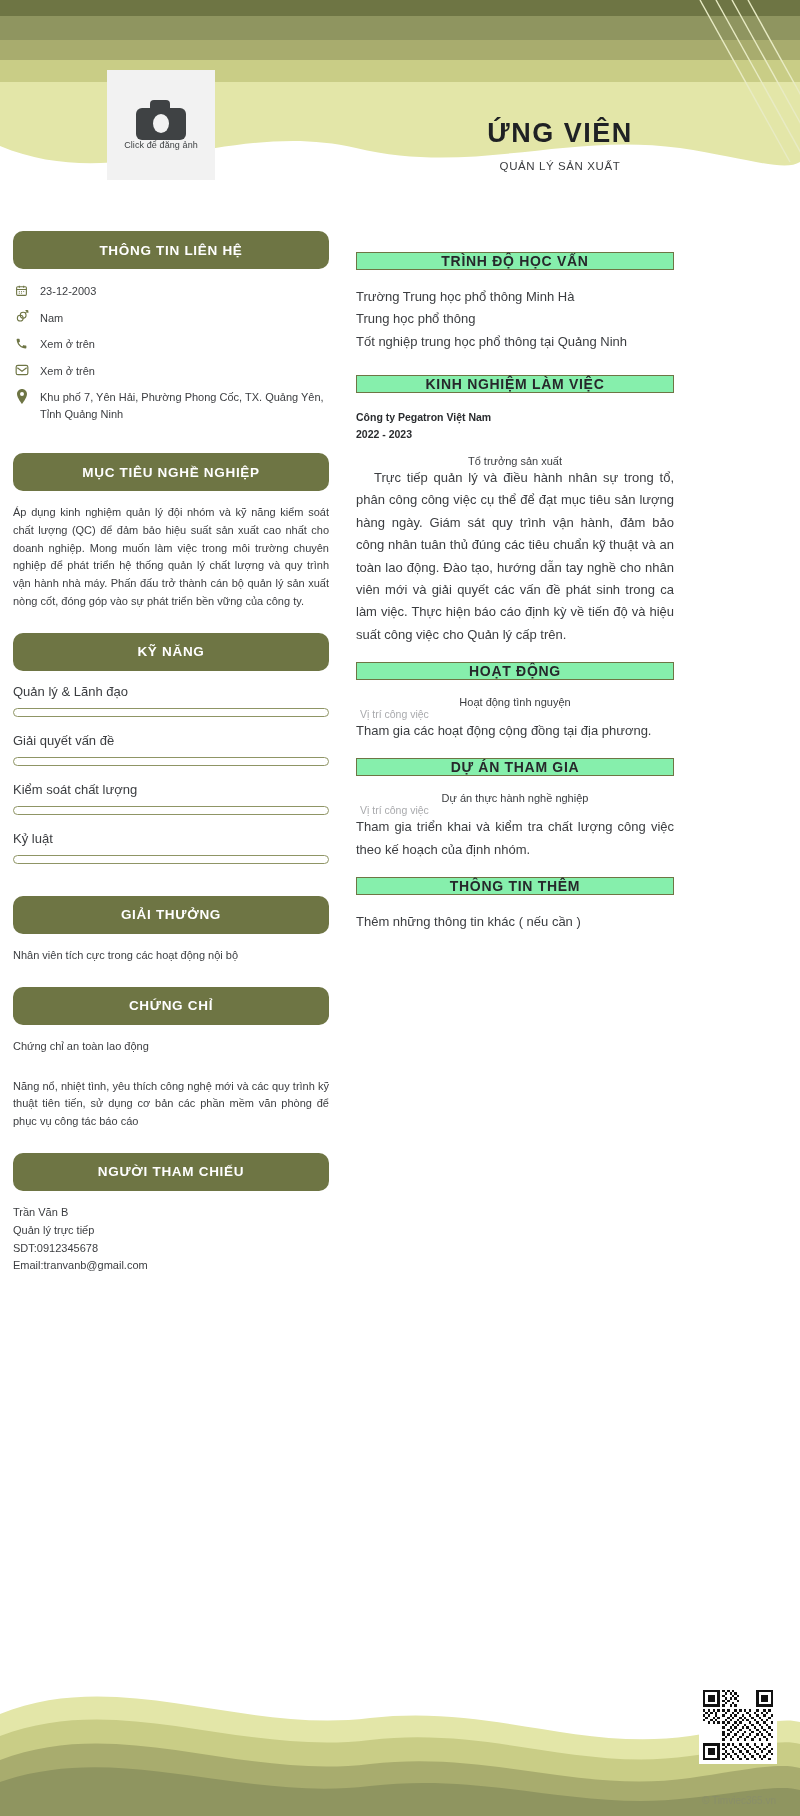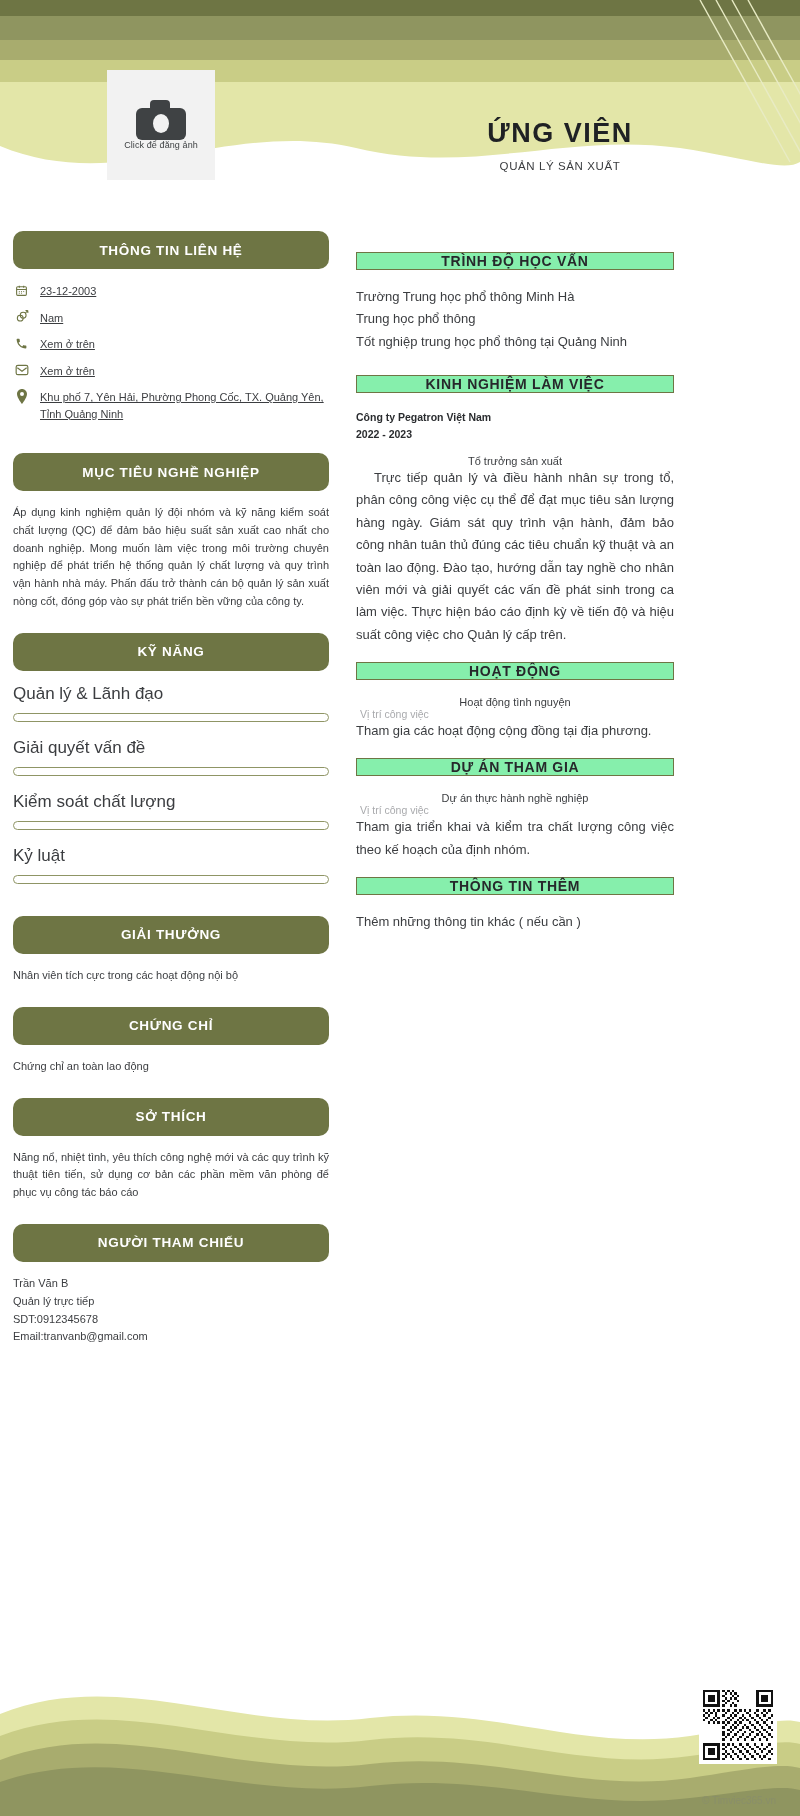--- a/index.html
+++ b/index.html
@@ -39,27 +39,27 @@
   .lhead {
     background:#6e7544; color:#fff; border-radius:10px;
     height:38px; display:flex; align-items:center; justify-content:center;
     font-size:13.5px; font-weight:bold; letter-spacing:.7px;
     margin-bottom:13px;
   }
   .lbody { font-size:11px; line-height:1.62; color:#3b3d40; }
   .lbody.just { text-align:justify; }
 
   
-  .crow { display:flex; align-items:flex-start; gap:10px; margin-bottom:9px; font-size:11px; color:#3b3d40;text-decoration:underline; }
+  .crow { display:flex; align-items:flex-start; gap:10px; margin-bottom:9px; font-size:11px; color:#3b3d40; }
   .crow .ic { width:17px; min-width:17px; height:16px; display:flex; align-items:center; justify-content:center; color:#6e7544; }
   .crow .tx { line-height:1.5; padding-top:1px; }
 
   
   .skill { margin-bottom:16px; }
-  .skill-name { font-size:17px; color:#3b3d40; margin-bottom:9px; }
+  .skill-name { font-size:13px; color:#3b3d40; margin-bottom:9px; }
   .skill-bar { height:9px; border:1px solid #8f9565; border-radius:6px; background:#fff; }
 
   .sect-gap { height:22px; }
   .sect-gap-sm { height:16px; }
 
   
   .rhead {
     border:1.6px solid #6e7544; background:#86efac; color:#26282b;
     height:18px; display:flex; align-items:center; justify-content:center;
     font-size:14px; font-weight:bold; letter-spacing:.7px;
@@ -192,21 +192,20 @@
 
   <div class="sect-gap-sm"></div>
   <div class="lhead">GIẢI THƯỞNG</div>
   <div class="lbody">Nhân viên tích cực trong các hoạt động nội bộ</div>
 
   <div class="sect-gap"></div>
   <div class="lhead">CHỨNG CHỈ</div>
   <div class="lbody">Chứng chỉ an toàn lao động</div>
 
   <div class="sect-gap"></div>
-  <div class="lhead">SỞ THÍCH</div>
   <div class="lbody just">Năng nổ, nhiệt tình, yêu thích công nghệ mới và các quy trình kỹ thuật tiên tiến, sử dụng cơ bản các phần mềm văn phòng để phục vụ công tác báo cáo</div>
 
   <div class="sect-gap"></div>
   <div class="lhead">NGƯỜI THAM CHIẾU</div>
   <div class="lbody">
     <div>Trần Văn B</div>
     <div>Quản lý trực tiếp</div>
     <div>SDT:0912345678</div>
     <div>Email:tranvanb@gmail.com</div>
   </div>

